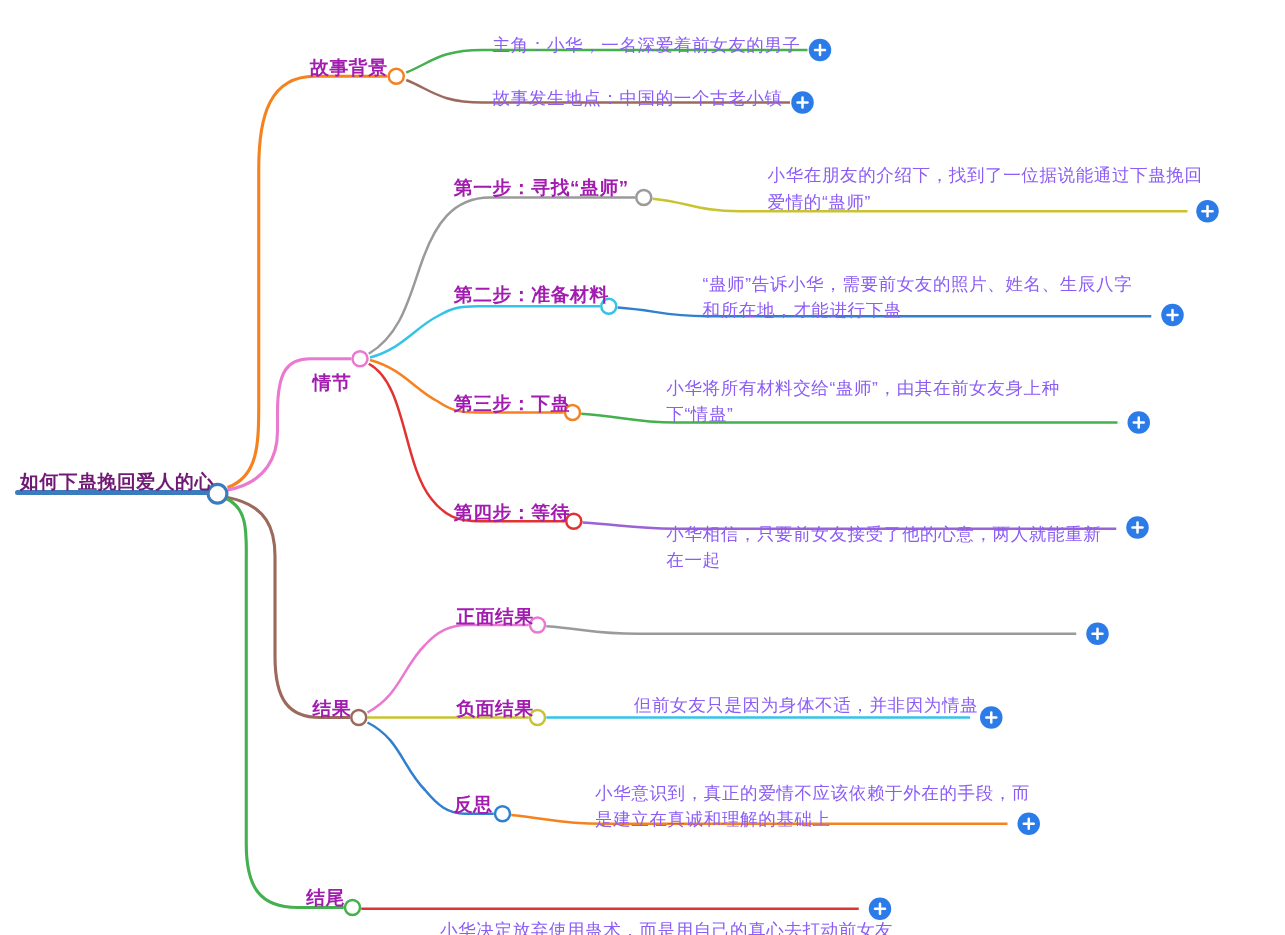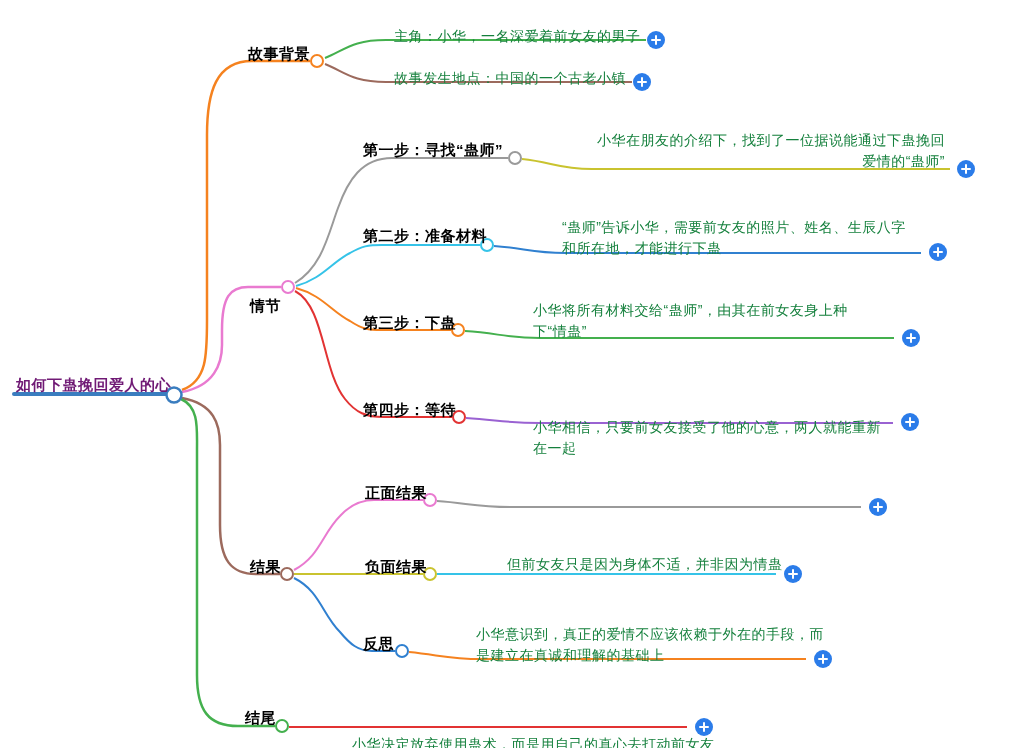--- a/index.html
+++ b/index.html
@@ -2,25 +2,25 @@
 <html><head>
 <meta charset="utf-8">
 <style>
   html,body{margin:0;padding:0;background:#fff;}
   .canvas{
     position:relative;width:1028px;height:748px;background:#ffffff;
     font-family:"Liberation Sans",sans-serif;overflow:hidden;
   }
   .canvas svg{position:absolute;left:0;top:0;}
   .lbl{
-    position:absolute;font-size:15px;font-weight:700;color:#000000;
+    position:absolute;font-size:15px;font-weight:700;color:#a21caf;
     white-space:nowrap;letter-spacing:.5px;cursor:default;
   }
   .leaf{
-    position:absolute;font-size:14px;font-weight:400;color:#15803d;
+    position:absolute;font-size:14px;font-weight:400;color:#8b5cf6;
     line-height:21px;letter-spacing:.5px;cursor:default;
   }
   .root-label{
     position:absolute;left:16px;top:376px;font-size:15px;font-weight:700;
     color:#701a75;white-space:nowrap;letter-spacing:.5px;
   }
   .plus{
     position:absolute;width:18px;height:18px;border-radius:50%;cursor:pointer;
   }
   .plus .ph,.plus .pv{position:absolute;background:#fff;border-radius:1px;}
@@ -89,21 +89,21 @@
   <div class="lbl" style="left:363px;top:227px;">第二步：准备材料</div>
   <div class="lbl" style="left:363px;top:314px;">第三步：下蛊</div>
   <div class="lbl" style="left:363px;top:401px;">第四步：等待</div>
 
   <div class="lbl" style="left:365px;top:484px;">正面结果</div>
   <div class="lbl" style="left:365px;top:558px;">负面结果</div>
   <div class="lbl" style="left:363px;top:635px;">反思</div>
 
   <div class="leaf" style="left:394px;top:26px;white-space:nowrap;">主角：小华，一名深爱着前女友的男子</div>
   <div class="leaf" style="left:394px;top:68px;white-space:nowrap;">故事发生地点：中国的一个古老小镇</div>
-  <div class="leaf" style="left:589px;top:130px;width:356px;text-align:right;">小华在朋友的介绍下，找到了一位据说能通过下蛊挽回爱情的“蛊师”</div>
+  <div class="leaf" style="left:614px;top:130px;width:356px;">小华在朋友的介绍下，找到了一位据说能通过下蛊挽回爱情的“蛊师”</div>
   <div class="leaf" style="left:562px;top:217px;width:352px;">“蛊师”告诉小华，需要前女友的照片、姓名、生辰八字和所在地，才能进行下蛊</div>
   <div class="leaf" style="left:533px;top:300px;width:344px;">小华将所有材料交给“蛊师”，由其在前女友身上种下“情蛊”</div>
   <div class="leaf" style="left:533px;top:386px;width:356px;margin-top:31px;">小华相信，只要前女友接受了他的心意，两人就能重新在一起</div>
   <div class="leaf" style="left:507px;top:554px;white-space:nowrap;">但前女友只是因为身体不适，并非因为情蛊</div>
   <div class="leaf" style="left:476px;top:624px;width:356px;">小华意识到，真正的爱情不应该依赖于外在的手段，而是建立在真诚和理解的基础上</div>
   <div class="leaf" style="left:352px;top:734px;white-space:nowrap;">小华决定放弃使用蛊术，而是用自己的真心去打动前女友</div>
 
   <div class="plus" style="left: 647px; top: 31px; background-color: rgb(43, 124, 233);">
       <span class="ph"></span>
       <span class="pv"></span>

